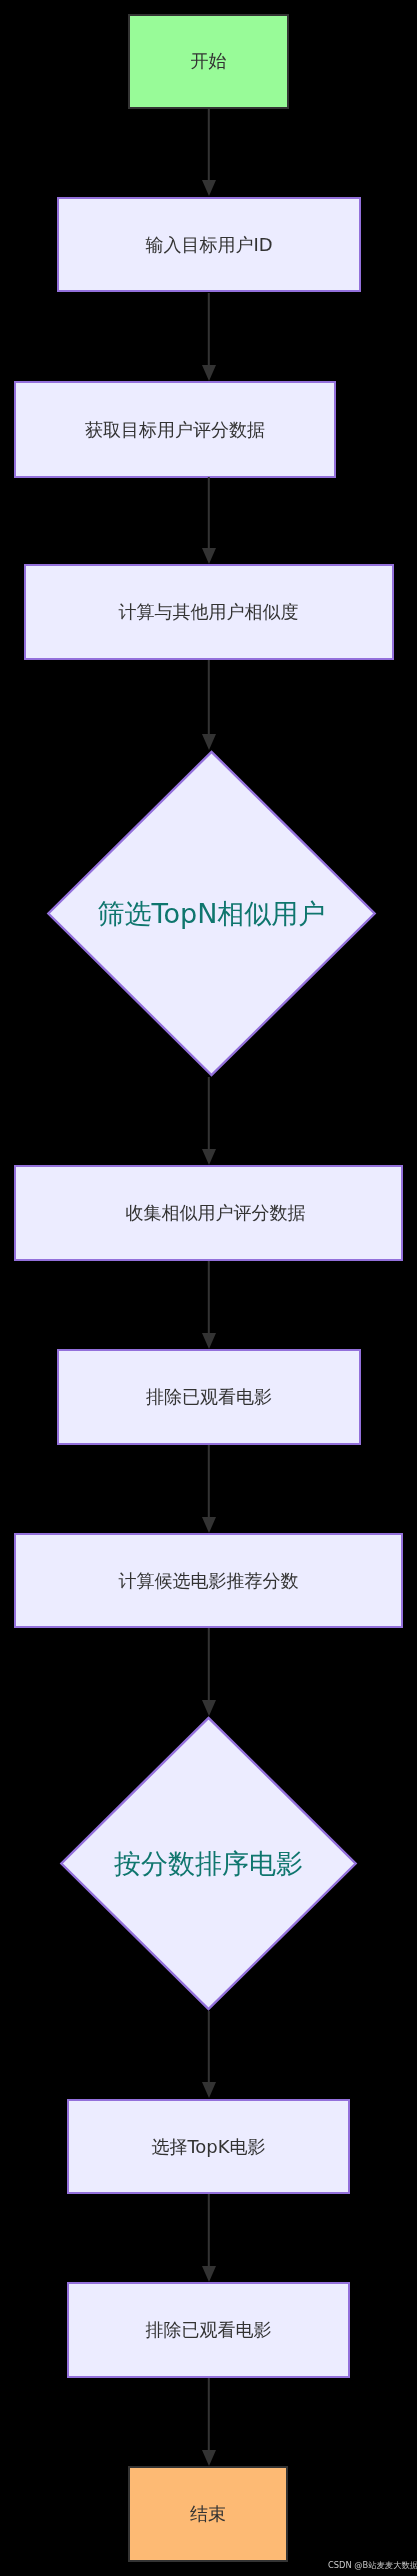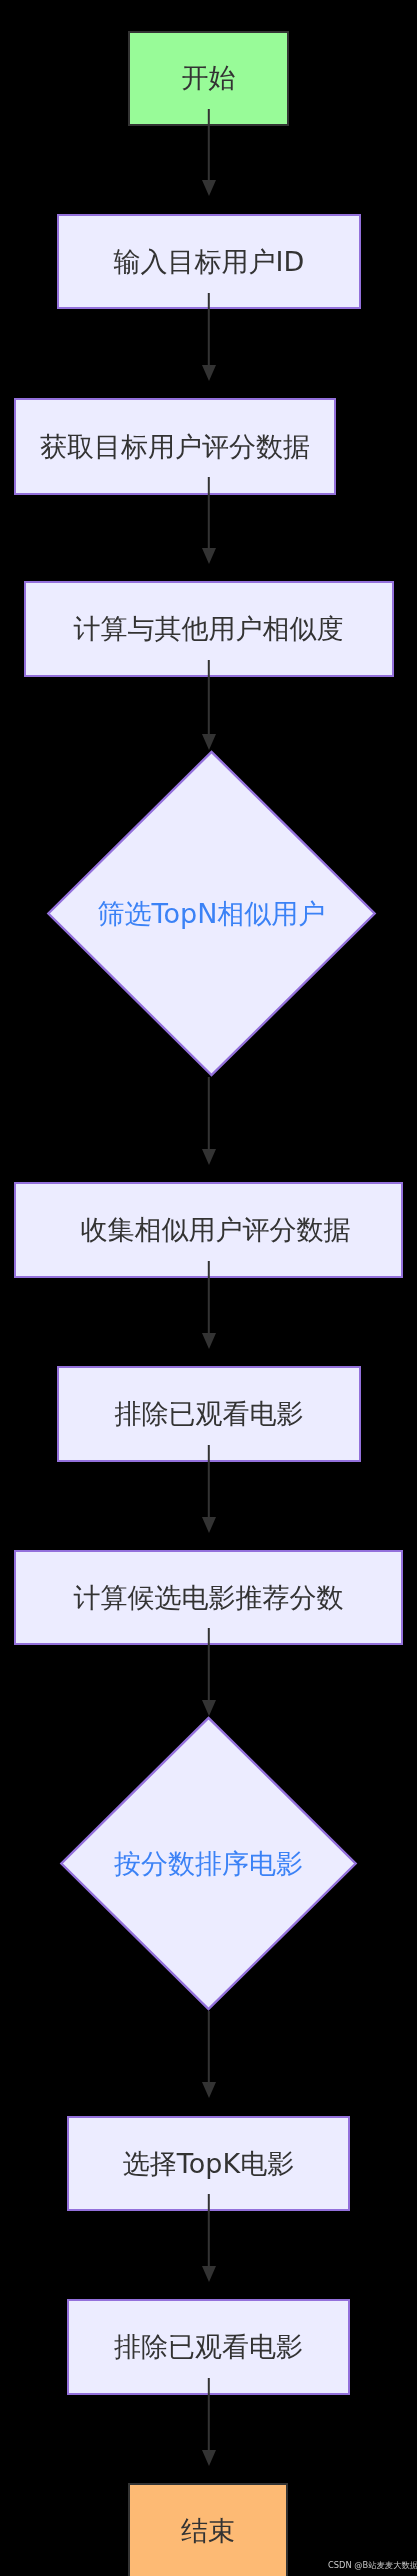--- a/index.html
+++ b/index.html
@@ -10,25 +10,24 @@
     background: #000000;
     overflow: hidden;
     font-family: "DejaVu Sans", "Liberation Sans", sans-serif;
   }
   .node {
     position: absolute;
     box-sizing: border-box;
     display: flex;
     align-items: center;
     justify-content: center;
-    font-size: 27px;
+    font-size: 18px;
     color: #333333;
     text-align: center;
     white-space: nowrap;
-    margin-top: 17px;
   }
   .node.process {
     background: #ECECFF;
     border: 2.4px solid #9370DB;
   }
   .node.start {
     background: #98FB98;
     border: 2.4px solid #333333;
   }
   .node.end {
@@ -37,21 +36,21 @@
   }
   .diamond { position: absolute; }
   .diamond svg { position: absolute; left: 0; top: 0; }
   .diamond .label {
     position: absolute;
     left: 0; top: 0; right: 0; bottom: 0;
     display: flex;
     align-items: center;
     justify-content: center;
     font-size: 27px;
-    color: #3b82f6;
+    color: #0f766e;
     white-space: nowrap;
   }
   .arrow {
     position: absolute;
     left: 209px;
     width: 16.5px;
     margin-left: -8.3px;
   }
   .arrow .line {
     position: absolute;

